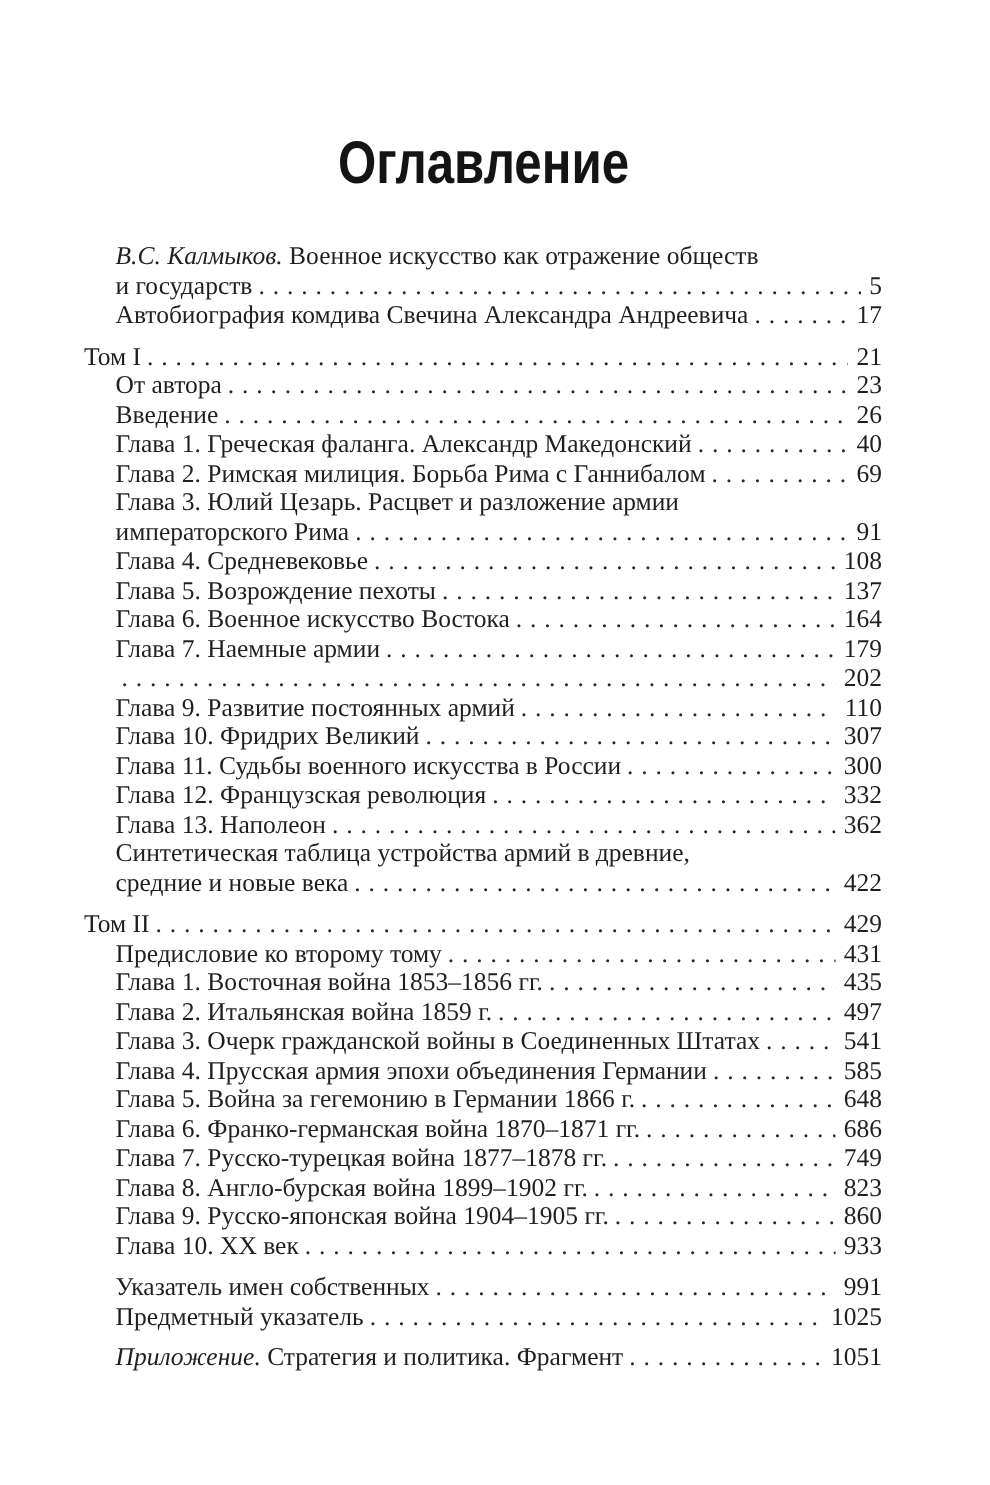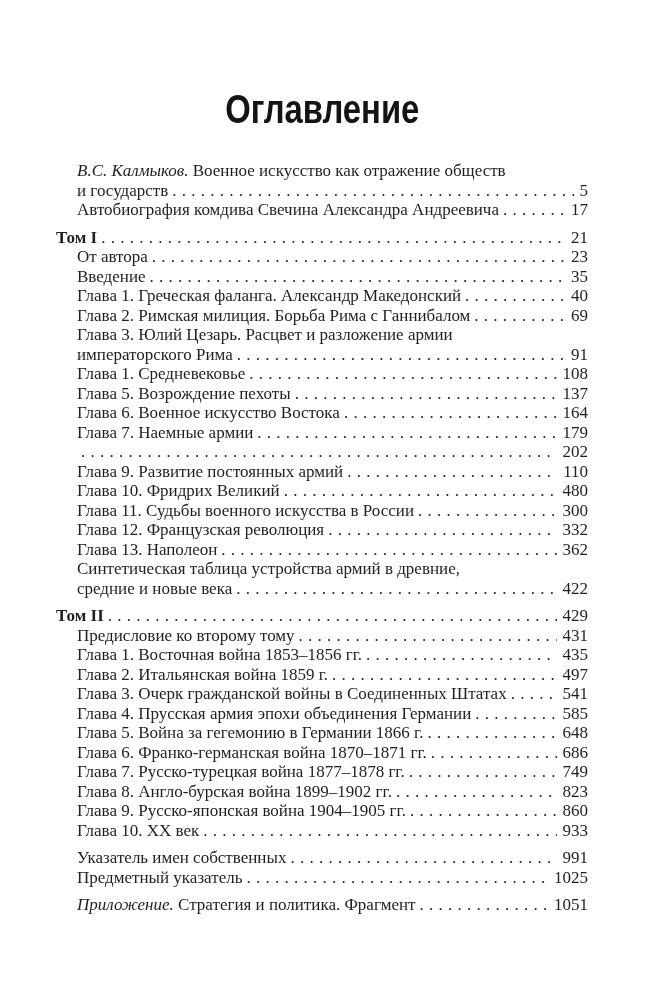--- a/index.html
+++ b/index.html
@@ -39,21 +39,21 @@
     margin: 31px 72px 0 56px;
     font-size: 17px;
     line-height: 19.5px;
   }
   .row {
     display: flex;
     align-items: baseline;
   }
   .row.indent { padding-left: 21px; }
   .row.gap { margin-top: 8px; }
-  .row.volume .label { font-weight: 700; }
+  .row.volume .label { font-weight: 400; }
   .label { white-space: nowrap; flex: 0 1 auto; }
   .label .prefix { font-style: italic; }
   .leader {
     flex: 1 1 auto;
     min-width: 0;
     overflow: hidden;
     white-space: nowrap;
     padding-left: 4px;
     color: #262626;
   }
@@ -96,21 +96,21 @@
     <span class="page-num">21</span>
   </div>
       <div class="row indent">
     <span class="label"><span>От автора</span></span>
     <span class="leader"></span>
     <span class="page-num">23</span>
   </div>
       <div class="row indent">
     <span class="label"><span>Введение</span></span>
     <span class="leader"></span>
-    <span class="page-num">35</span>
+    <span class="page-num">26</span>
   </div>
       <div class="row indent">
     <span class="label"><span>Глава 1. Греческая фаланга. Александр Македонский</span></span>
     <span class="leader"></span>
     <span class="page-num">40</span>
   </div>
       <div class="row indent">
     <span class="label"><span>Глава 2. Римская милиция. Борьба Рима с Ганнибалом</span></span>
     <span class="leader"></span>
     <span class="page-num">69</span>
@@ -118,21 +118,21 @@
       <div class="row indent">
     <span class="label"><span>Глава 3. Юлий Цезарь. Расцвет и разложение армии</span></span>
 
   </div>
       <div class="row indent">
     <span class="label"><span>императорского Рима</span></span>
     <span class="leader"></span>
     <span class="page-num">91</span>
   </div>
       <div class="row indent">
-    <span class="label"><span>Глава 1. Средневековье</span></span>
+    <span class="label"><span>Глава 4. Средневековье</span></span>
     <span class="leader"></span>
     <span class="page-num">108</span>
   </div>
       <div class="row indent">
     <span class="label"><span>Глава 5. Возрождение пехоты</span></span>
     <span class="leader"></span>
     <span class="page-num">137</span>
   </div>
       <div class="row indent">
     <span class="label"><span>Глава 6. Военное искусство Востока</span></span>
@@ -149,21 +149,21 @@
     <span class="page-num">202</span>
   </div>
       <div class="row indent">
     <span class="label"><span>Глава 9. Развитие постоянных армий</span></span>
     <span class="leader"></span>
     <span class="page-num">110</span>
   </div>
       <div class="row indent">
     <span class="label"><span>Глава 10. Фридрих Великий</span></span>
     <span class="leader"></span>
-    <span class="page-num">480</span>
+    <span class="page-num">307</span>
   </div>
       <div class="row indent">
     <span class="label"><span>Глава 11. Судьбы военного искусства в России</span></span>
     <span class="leader"></span>
     <span class="page-num">300</span>
   </div>
       <div class="row indent">
     <span class="label"><span>Глава 12. Французская революция</span></span>
     <span class="leader"></span>
     <span class="page-num">332</span>

